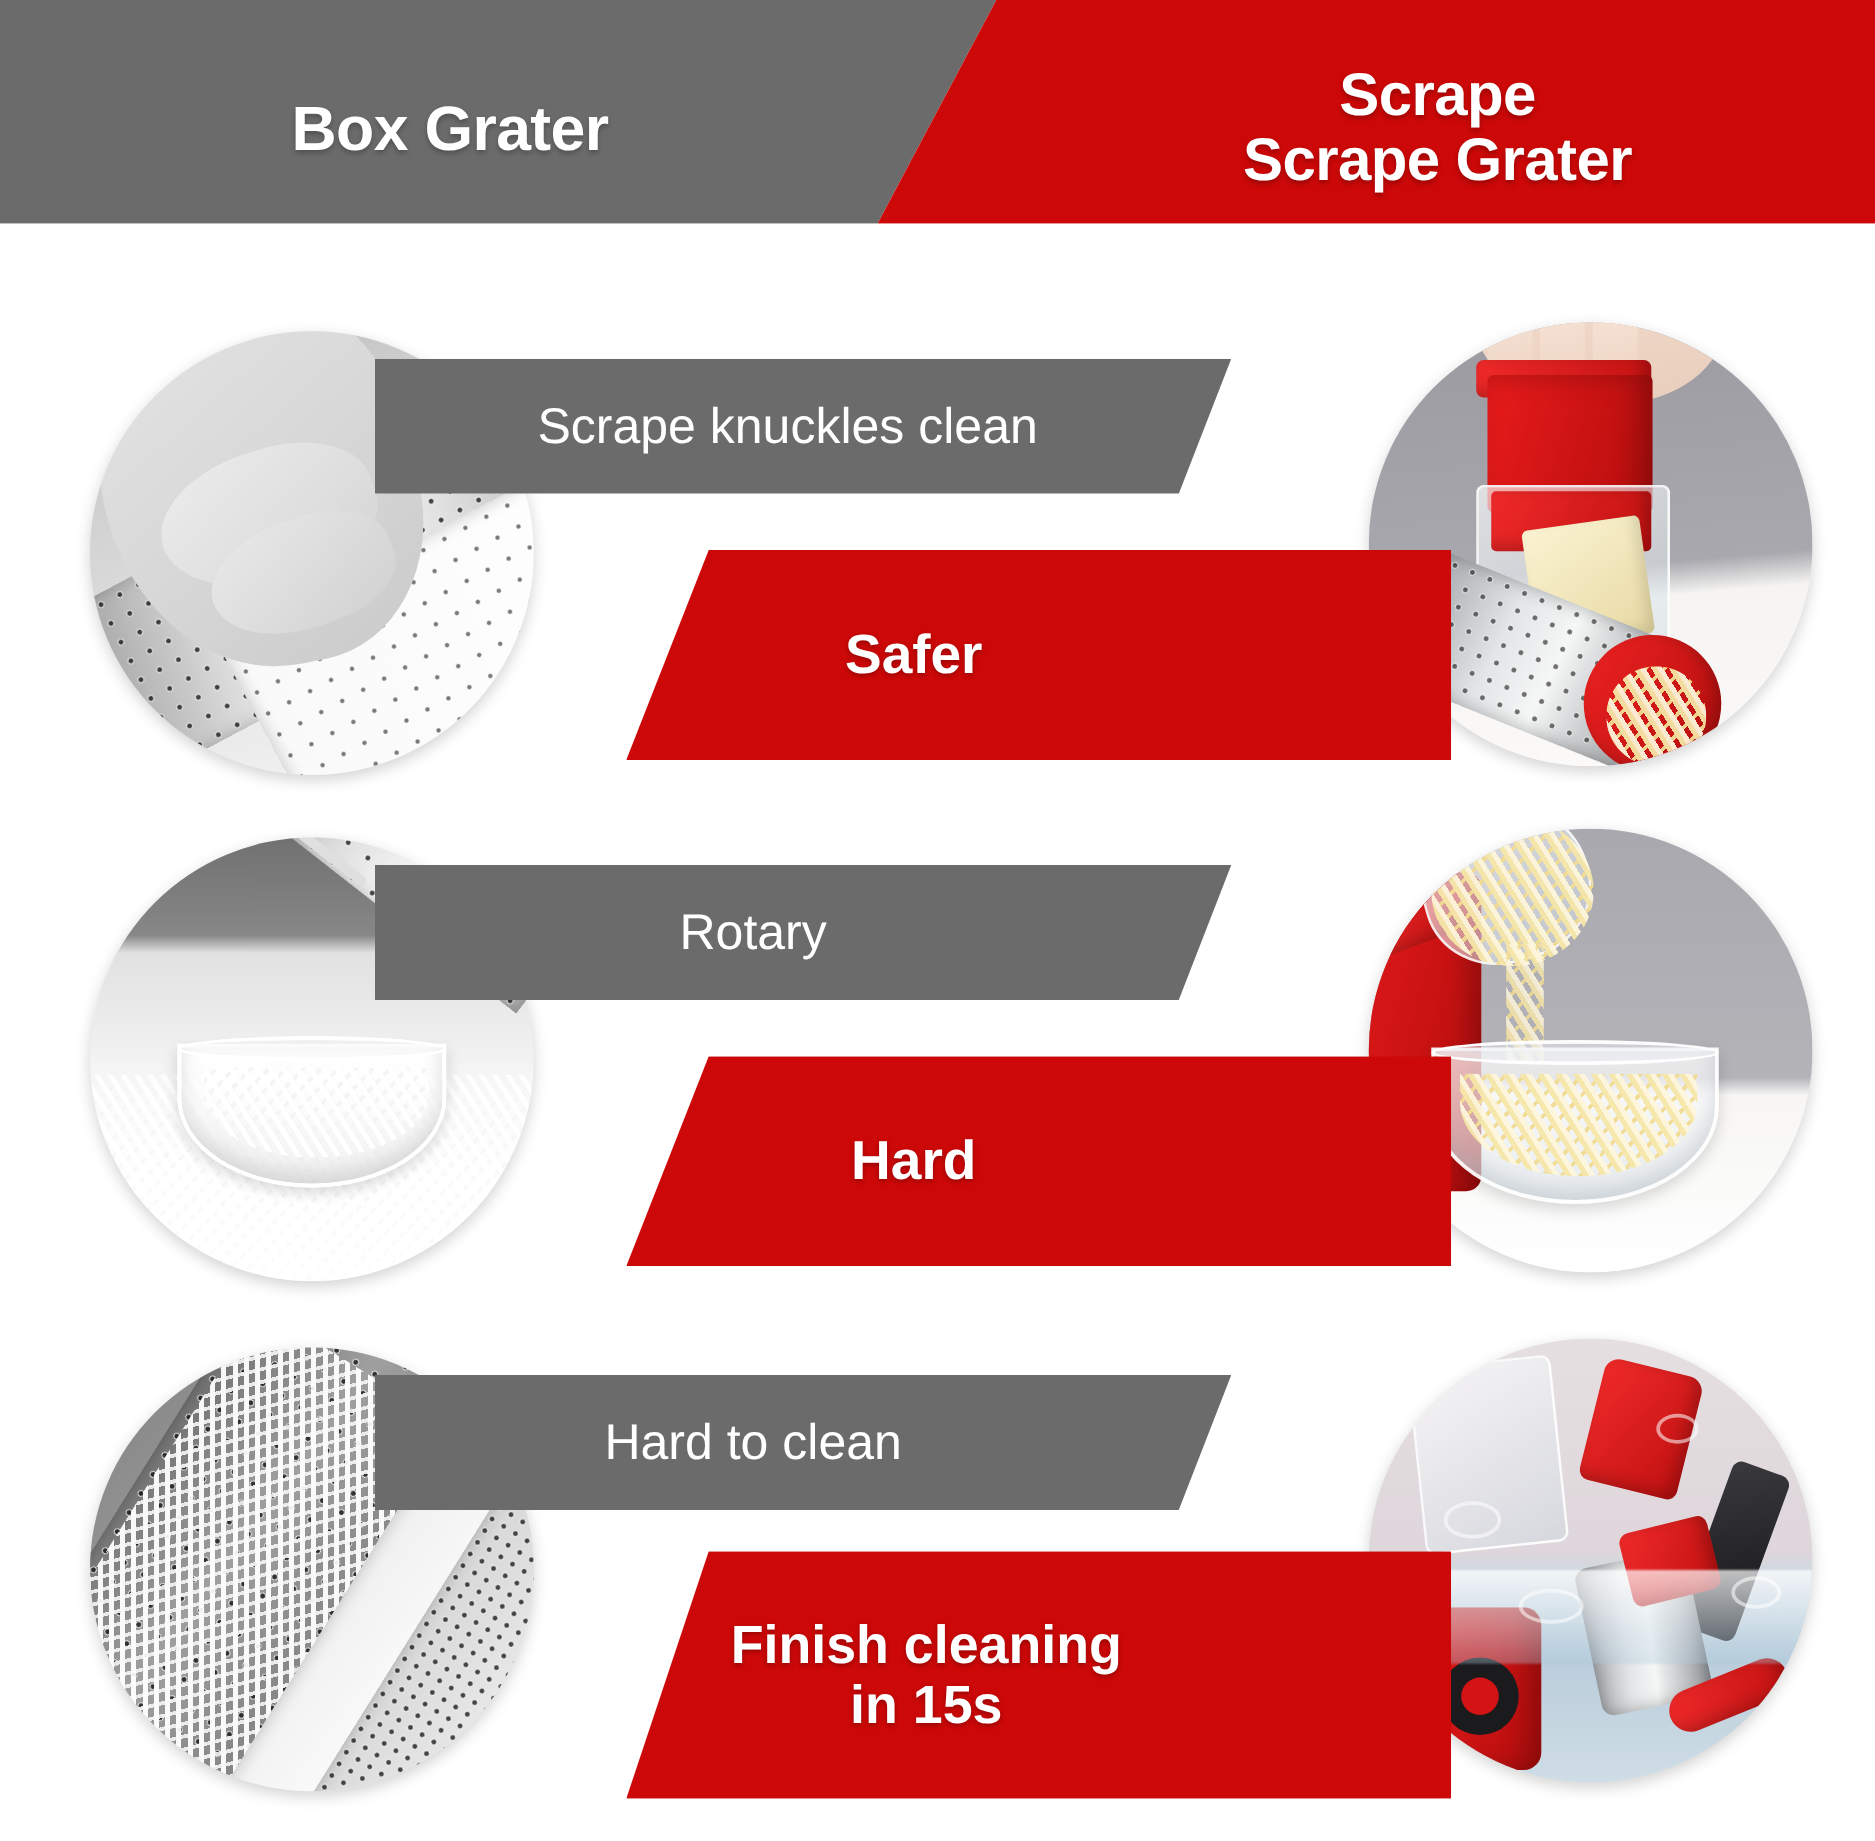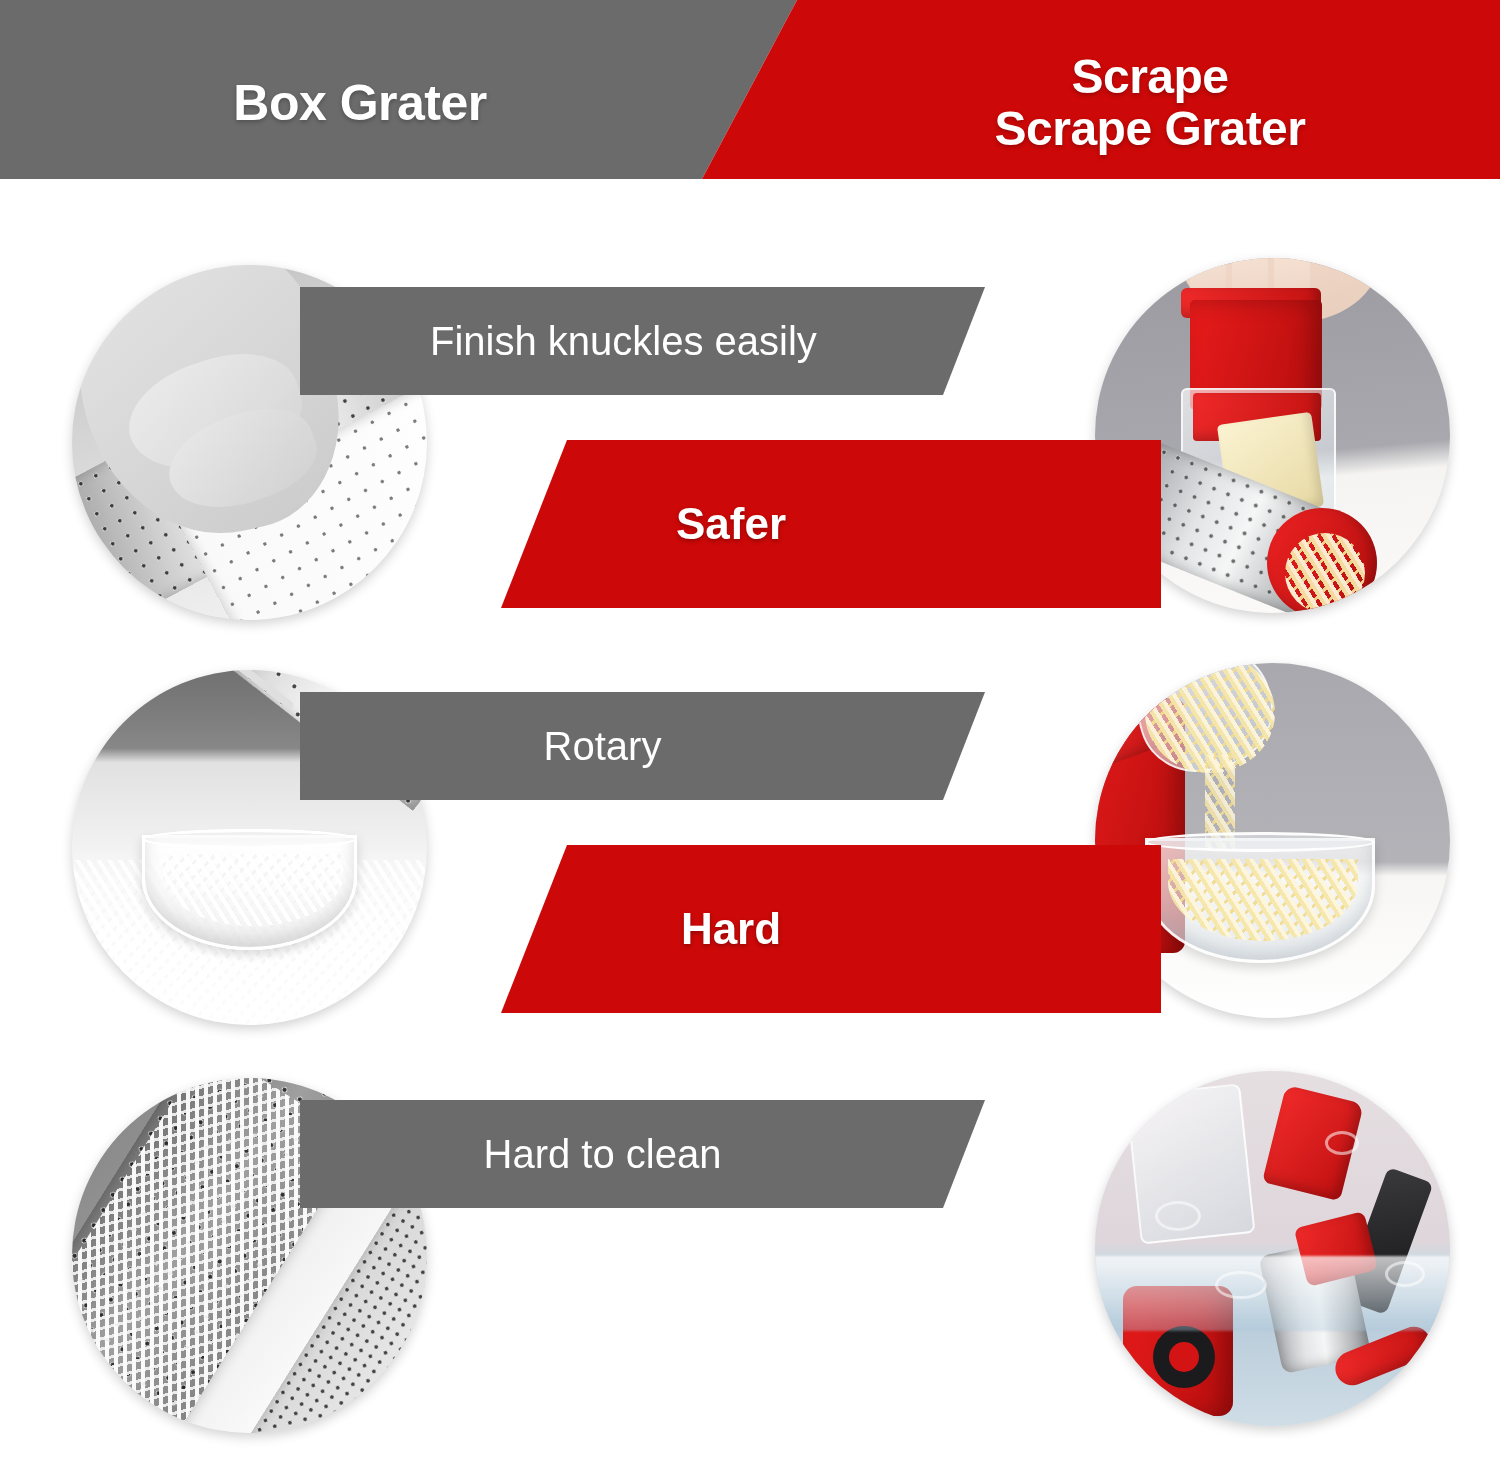--- a/index.html
+++ b/index.html
@@ -211,21 +211,21 @@
   <div class="header-red"></div>
   <div class="header-title-left">Box Grater</div>
   <div class="header-title-right">
     <span>Scrape</span>
     <span>Scrape Grater</span>
   </div>
 </div>
 
 <div class="row row-1">
 
-  <div class="banner-gray b1-gray">Finish knuckles easily</div>
+  <div class="banner-gray b1-gray">Scrape knuckles clean</div>
 
   <div class="banner-red b1-red">Safer</div>
 
   <div class="photo photo-left gray-photo">
     <div class="photo-inner">
       <div class="bg-counter"></div>
       <div class="grater-band" style="left:-40px; top:120px; width:470px; height:150px; transform:rotate(-28deg);">
         <div class="holes"></div>
       </div>
       <div class="grater-band" style="left:120px; top:140px; width:430px; height:180px; transform:rotate(-28deg); background:linear-gradient(100deg,#f2f3f4,#fbfbfb);">
@@ -292,20 +292,24 @@
         <div class="shreds cheese" style="left:20px; top:18px; width:190px; height:82px; border-radius:0 0 50% 50%/0 0 72% 72%;"></div>
       </div>
     </div>
   </div>
 </div>
 
 <div class="row row-3">
 
   <div class="banner-gray b3-gray">Hard to clean</div>
 
+  <div class="banner-red b3-red">
+    <span>Finish cleaning</span>
+    <span>in 15s</span>
+  </div>
 
   <div class="photo photo-left gray-photo">
     <div class="photo-inner">
       <div style="position:absolute; inset:0; background:linear-gradient(135deg,#7e8184 0%,#9a9da0 40%,#b9bcbe 100%);"></div>
       <div class="grater-band" style="left:10px; top:-40px; width:215px; height:440px; transform:rotate(32deg); background:linear-gradient(95deg,#6d7073,#9b9ea1 45%,#7a7d80 100%);">
         <div class="holes" style="background-size:18px 18px;"></div>
         <div class="shreds" style="left:10px; top:30px; width:190px; height:380px; opacity:.9;"></div>
       </div>
       <div class="grater-band" style="left:195px; top:30px; width:130px; height:400px; transform:rotate(32deg); background:linear-gradient(95deg,#e9eaeb,#fafafa);"></div>
       <div class="grater-band" style="left:255px; top:55px; width:150px; height:400px; transform:rotate(32deg); background:linear-gradient(95deg,#cfd1d3,#eeeff0);">

